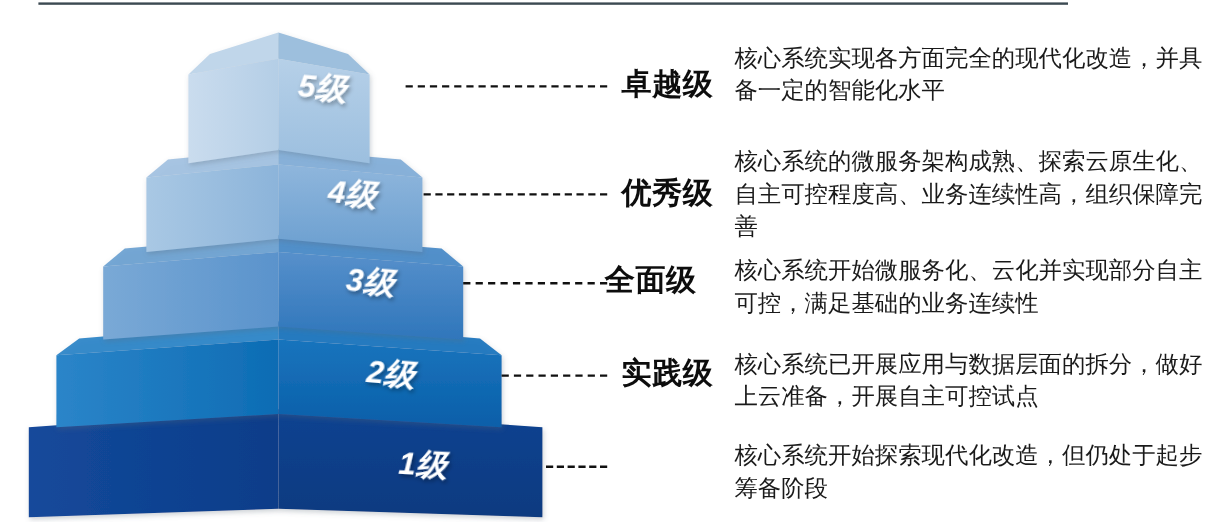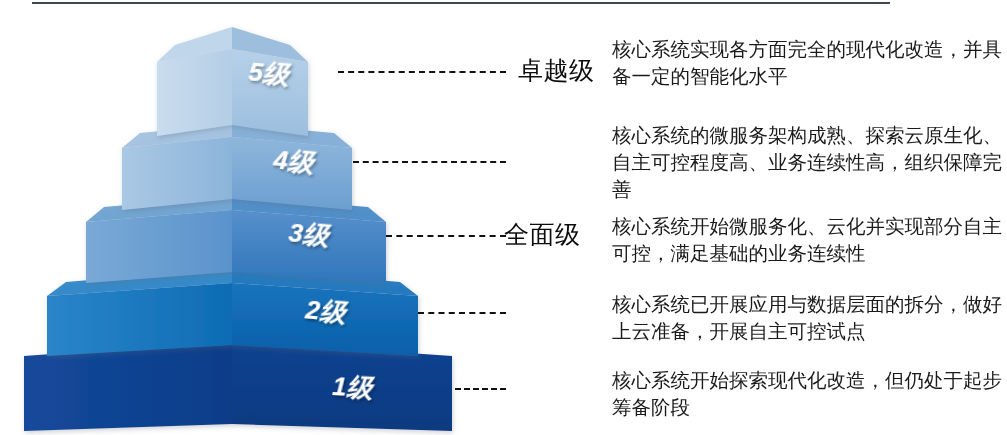--- a/index.html
+++ b/index.html
@@ -46,21 +46,21 @@
     height: 435px;
   }
   .dash-line {
     position: absolute;
     height: 0;
     border-top: 2.5px dashed #111111;
   }
   .rank-name {
     position: absolute;
     font-size: 25px;
-    font-weight: normal;
+    font-weight: bold;
     color: #0d0d0d;
     letter-spacing: 0.5px;
     white-space: nowrap;
     line-height: 1.1;
   }
   .desc {
     position: absolute;
     font-size: 19.5px;
     color: #1a1a1a;
     line-height: 1.38;
@@ -168,26 +168,28 @@
     <text class="level-num" x="352" y="396" font-size="26" text-anchor="middle" filter="url(#txtshadow)" transform="rotate(3 352 396)">1级</text>
   </svg>
 
   <div id="rows">
 
     <div class="dash-line" style="left:338px; top:71px; width:168px;"></div>
     <div class="rank-name" style="left:518px; top:57px;">卓越级</div>
     <div class="desc" style="left:612px; top:36px;">核心系统实现各方面完全的现代化改造，并具备一定的智能化水平</div>
 
     <div class="dash-line" style="left:353px; top:161px; width:153px;"></div>
+    <div class="rank-name" style="left:518px; top:148px;">优秀级</div>
     <div class="desc" style="left:612px; top:122px;">核心系统的微服务架构成熟、探索云原生化、自主可控程度高、业务连续性高，组织保障完善</div>
 
     <div class="dash-line" style="left:386px; top:235px; width:120px;"></div>
     <div class="rank-name" style="left:504px; top:221px;">全面级</div>
     <div class="desc" style="left:612px; top:213px;">核心系统开始微服务化、云化并实现部分自主可控，满足基础的业务连续性</div>
 
     <div class="dash-line" style="left:418px; top:312px; width:88px;"></div>
+    <div class="rank-name" style="left:518px; top:298px;">实践级</div>
     <div class="desc" style="left:612px; top:291px;">核心系统已开展应用与数据层面的拆分，做好上云准备，开展自主可控试点</div>
 
     <div class="dash-line" style="left:455px; top:388px; width:51px;"></div>
     <div class="desc" style="left:612px; top:367px;">核心系统开始探索现代化改造，但仍处于起步筹备阶段</div>
 
   </div>
 </div>
 
 </body></html>

